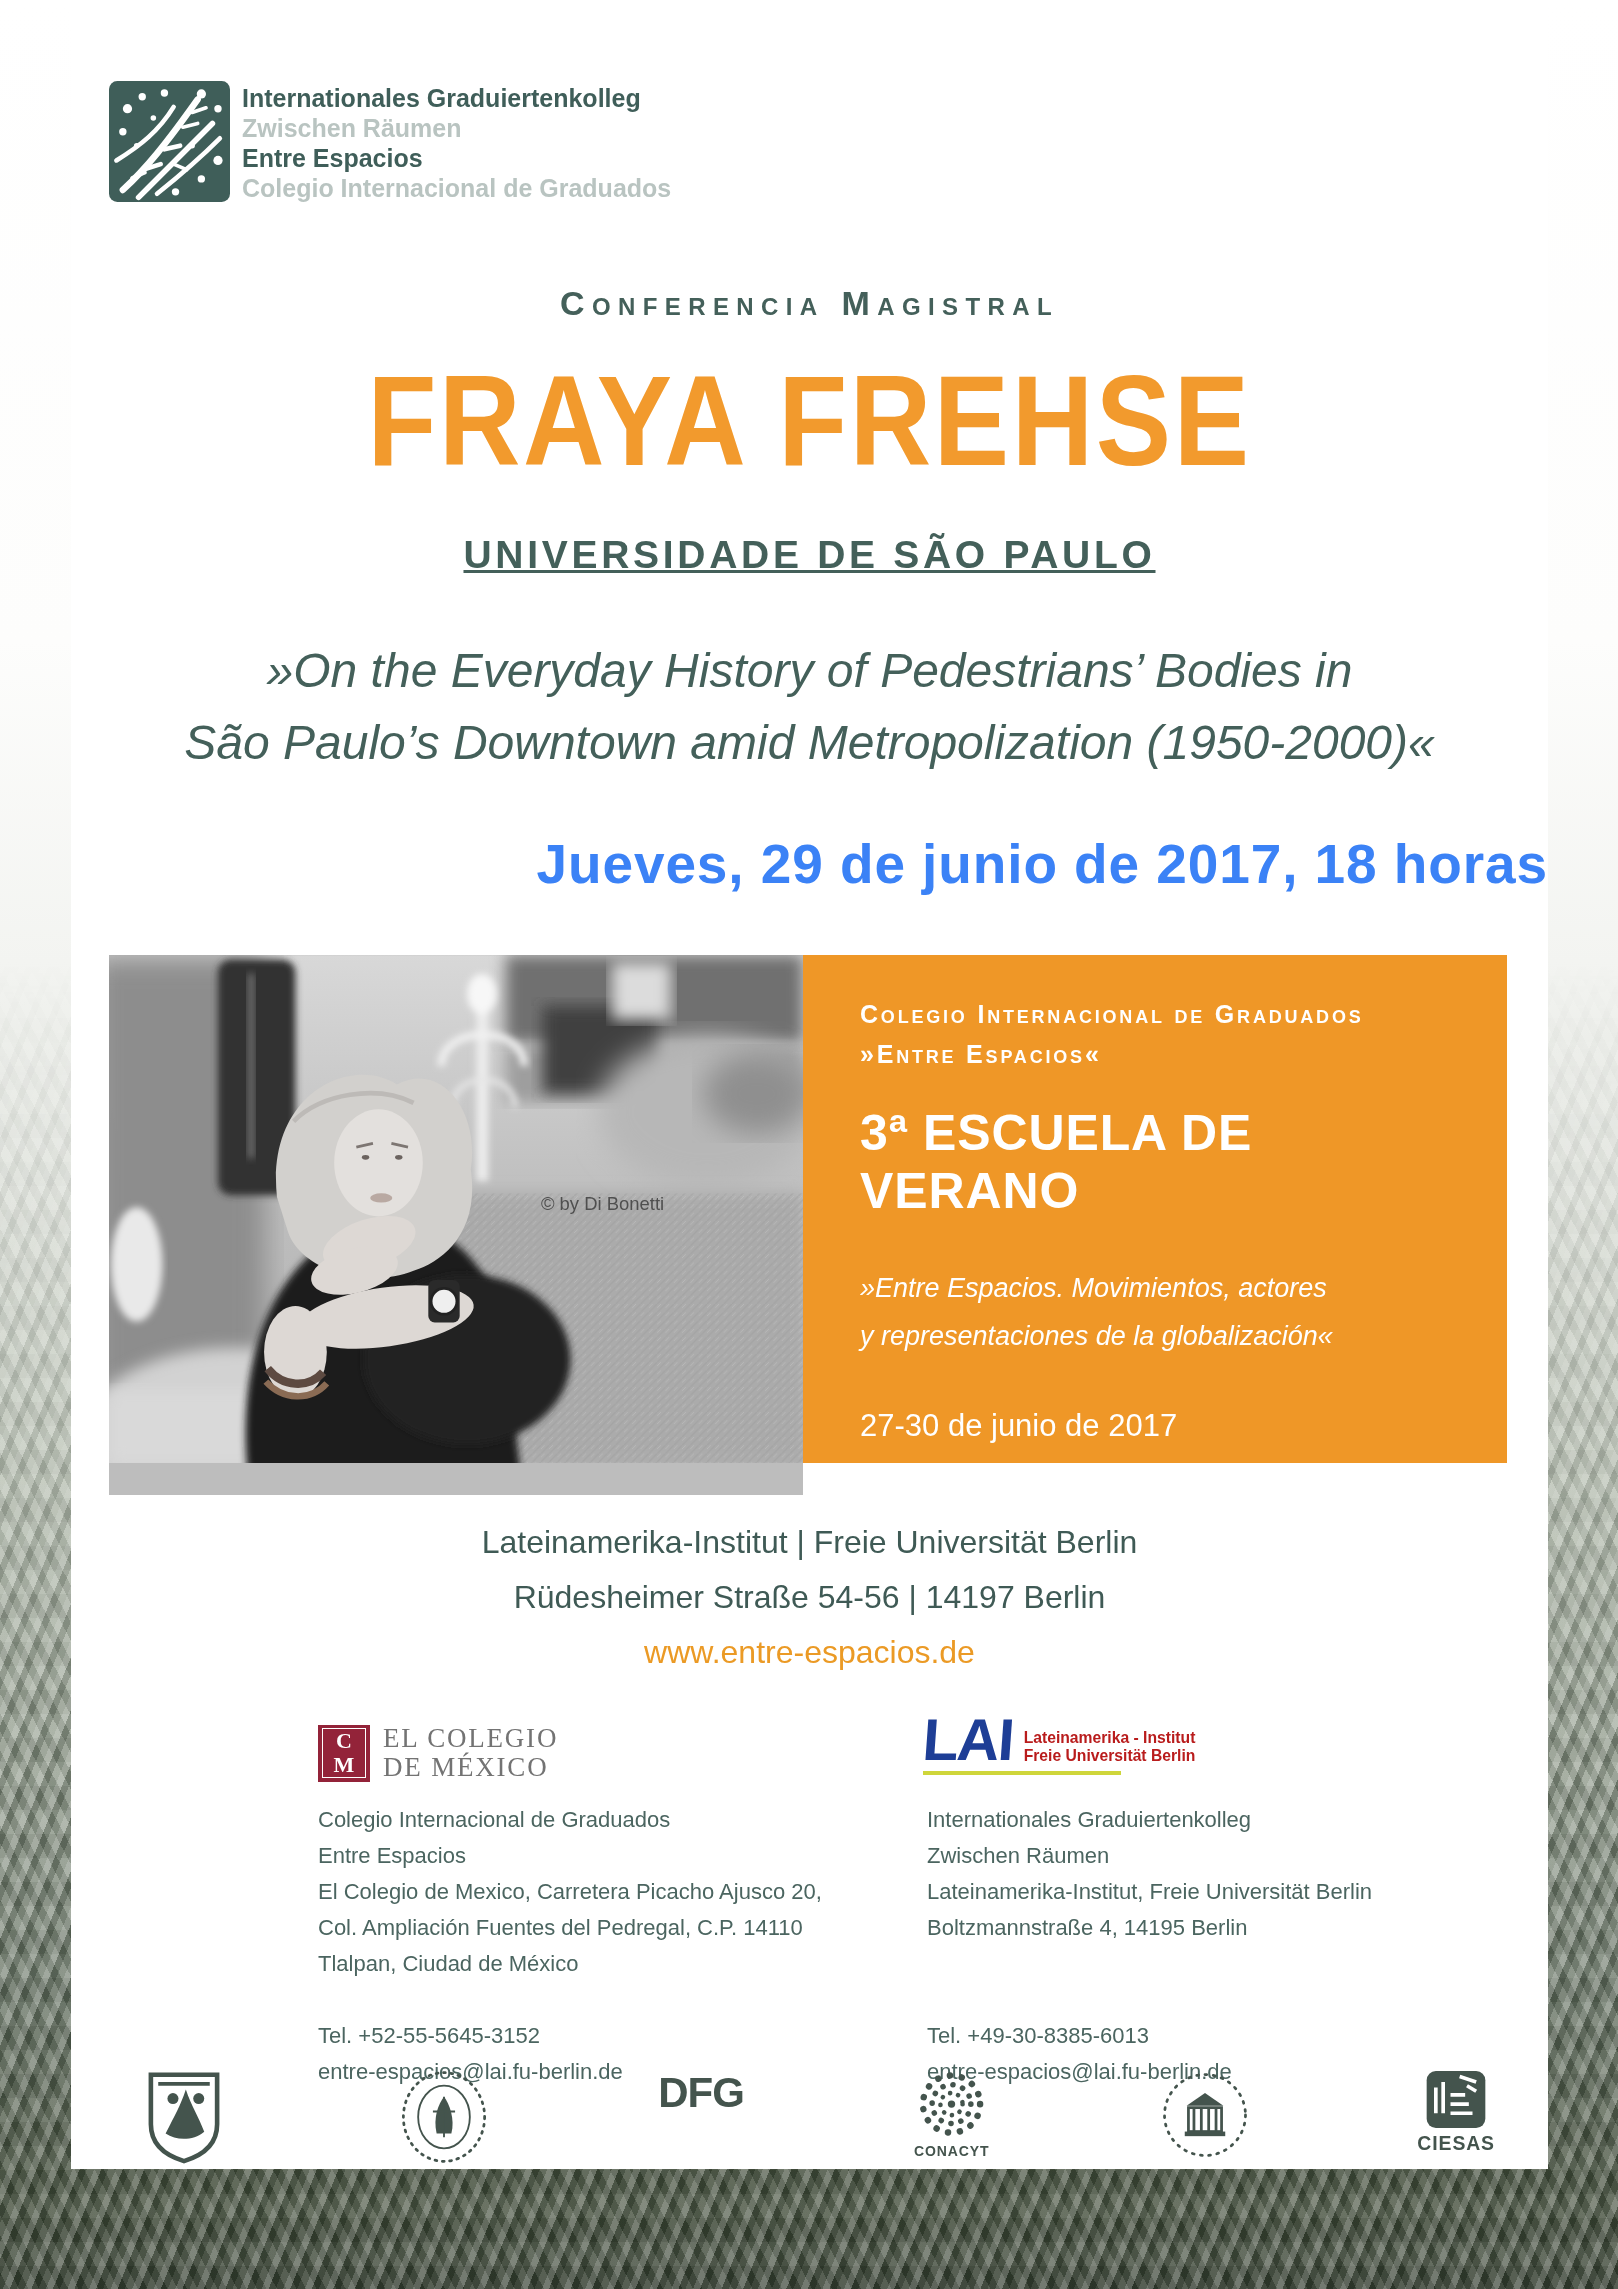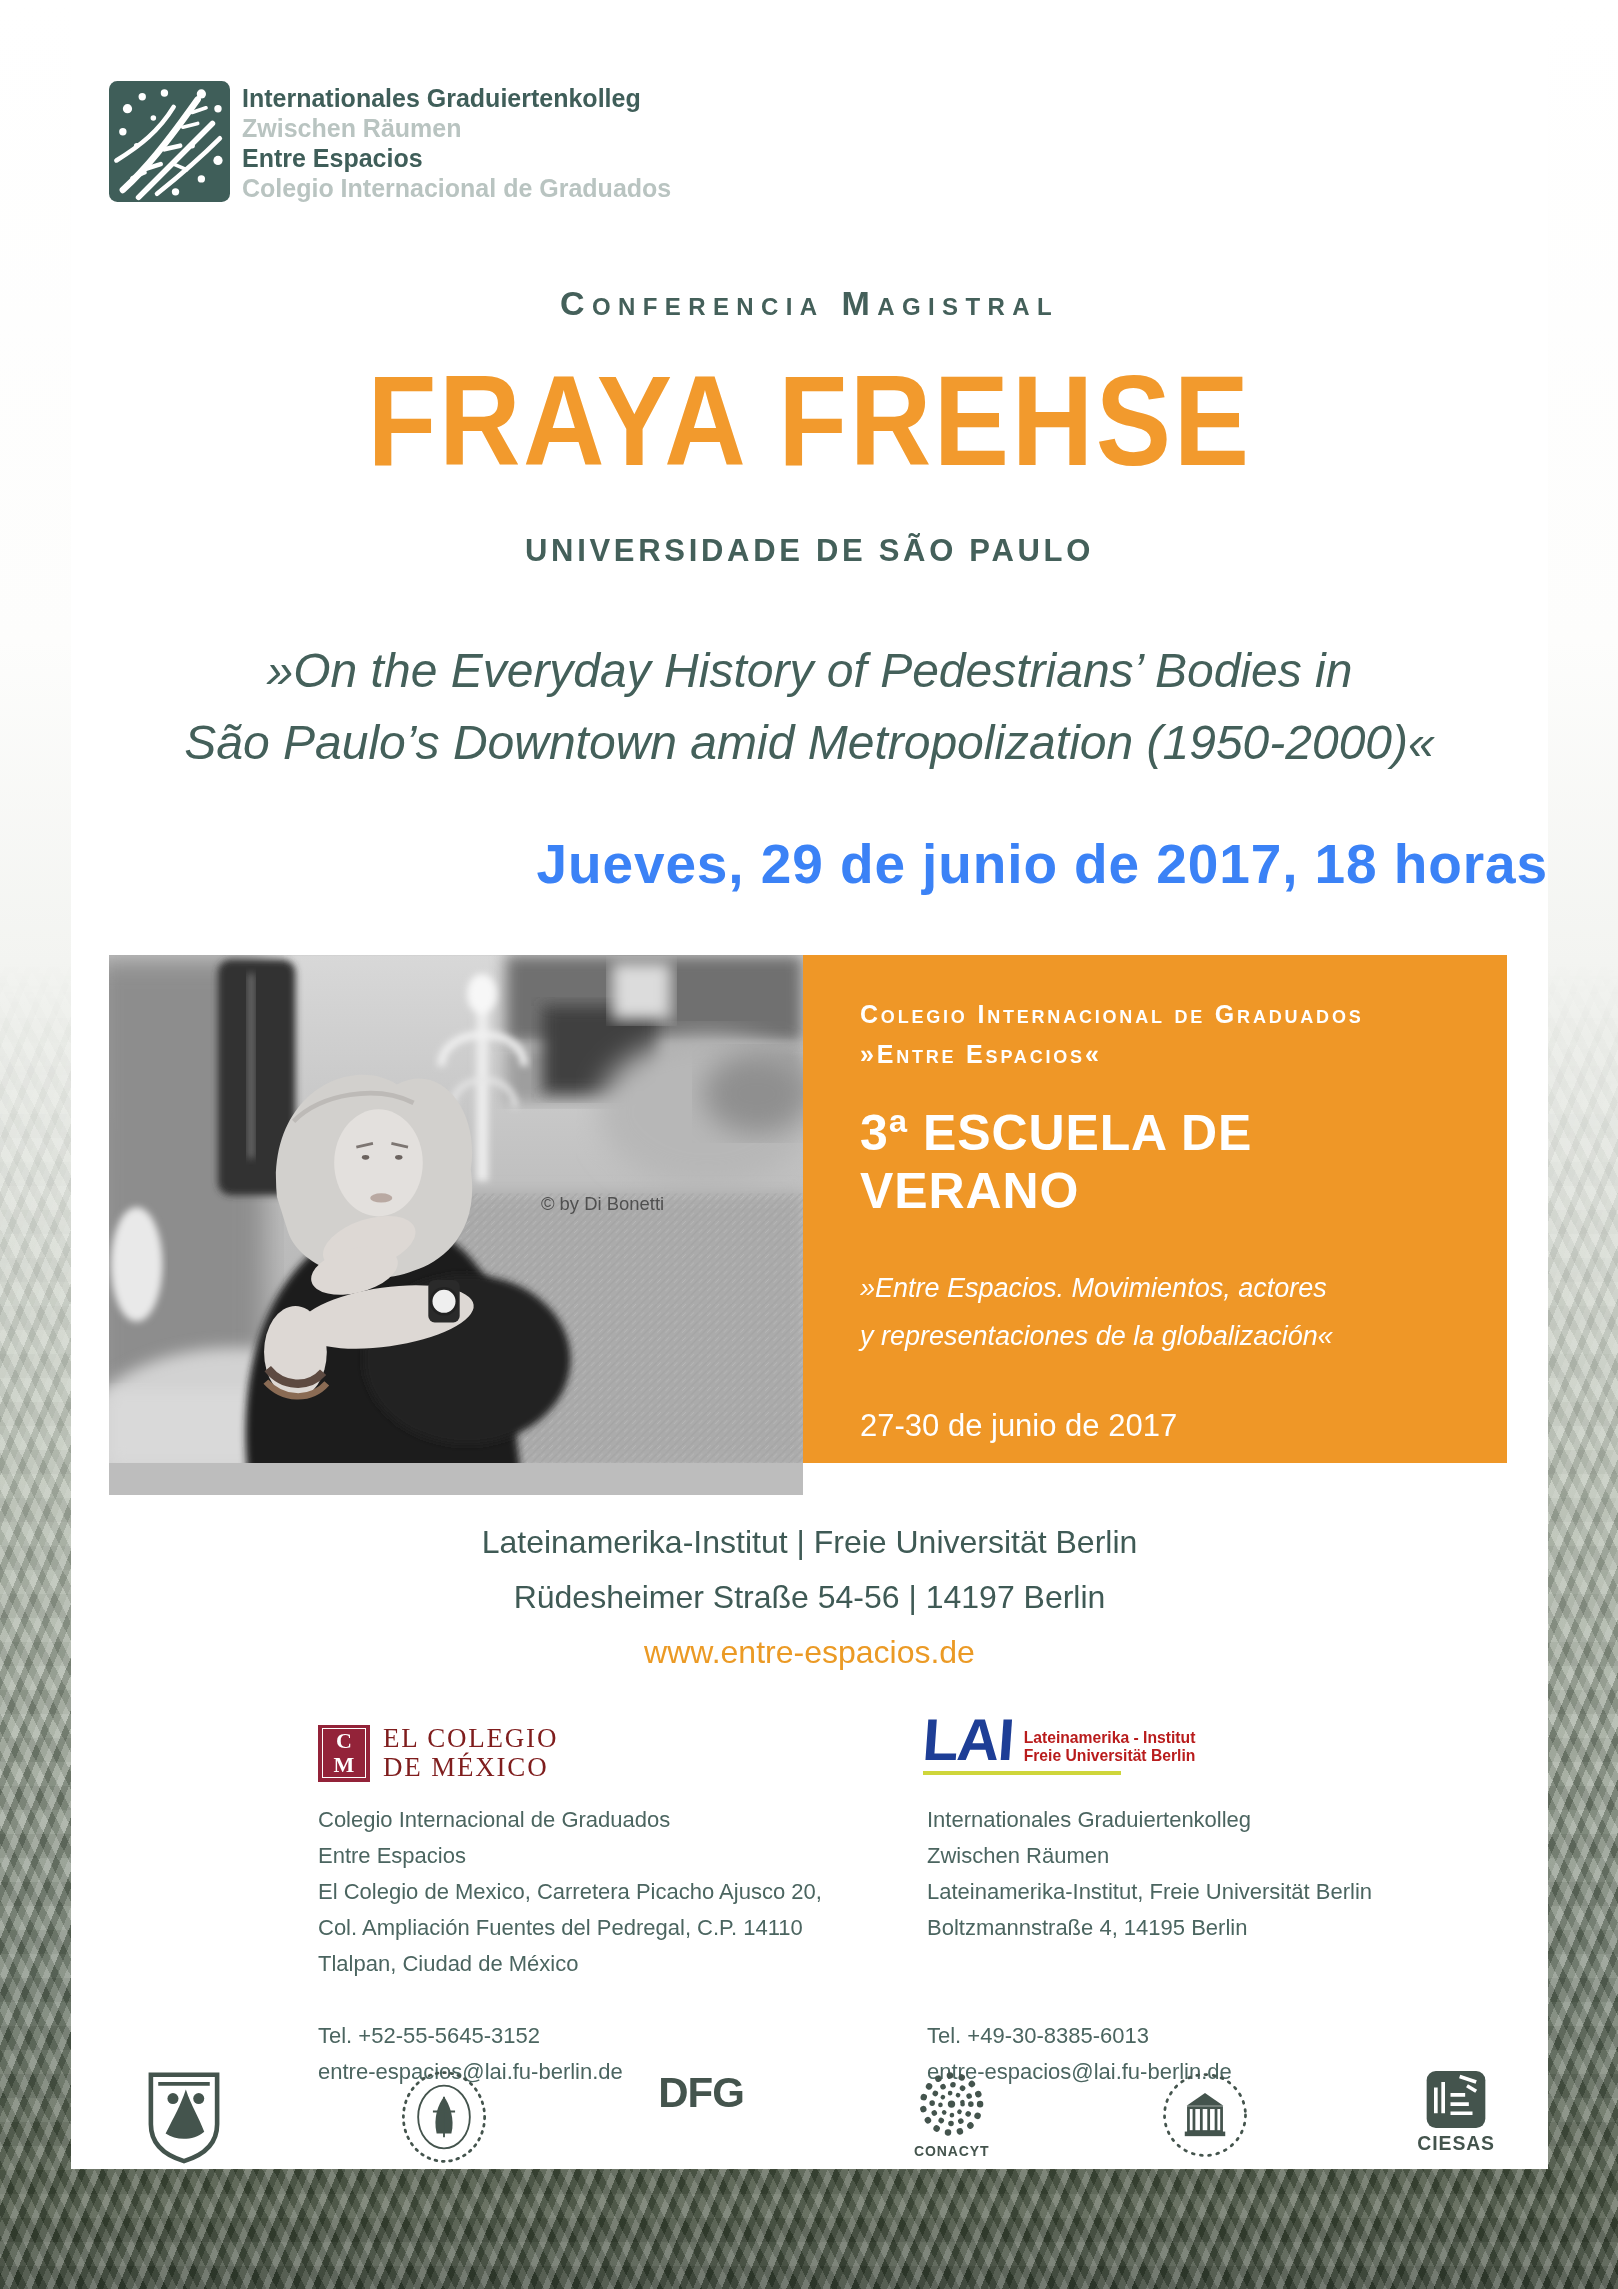--- a/index.html
+++ b/index.html
@@ -23,21 +23,21 @@
   .logo-lines{position:absolute;left:171px;top:83px;line-height:30px;font-weight:bold;font-size:25px;}
   .logo-lines .dark{color:#3f5e59;}
   .logo-lines .light{color:#b9c4c1;}
   
   .kicker{position:absolute;left:0;top:284px;width:100%;text-align:center;
           font-variant:small-caps;font-weight:bold;font-size:34px;letter-spacing:7.4px;color:#44605a;}
   .speaker{position:absolute;left:0;top:351px;width:100%;margin:0;text-align:center;
            font-size:120px;font-weight:bold;letter-spacing:2.8px;color:#f29a2d;
            transform:scale(.94,1.06);transform-origin:50% 50%;}
   .affiliation{position:absolute;left:0;top:533px;width:100%;text-align:center;
-           font-size:31px;font-weight:bold;letter-spacing:3.7px;color:#44605a;}
+           font-size:39px;font-weight:bold;letter-spacing:3.7px;color:#44605a;text-decoration:underline;}
   .talk-title{position:absolute;left:0;top:635px;width:100%;text-align:center;
            font-style:italic;font-size:48px;line-height:72px;color:#44605a;}
   .datetime{position:absolute;left:0;top:832px;width:100%;text-align:right;
            font-weight:bold;font-size:55px;letter-spacing:0.9px;color:#3b82f6;}
   
   .band{position:absolute;left:38px;top:955px;width:1398px;height:508px;display:flex;}
   .photo{position:relative;width:694px;height:540px;background:#bdbdbd;overflow:hidden;}
   .orange-box{position:relative;width:704px;height:508px;background:#ef9727;color:#ffffff;
               box-sizing:border-box;padding:39px 37px 0 57px;}
   .ob-kicker{font-variant:small-caps;font-weight:bold;font-size:25px;letter-spacing:2.8px;line-height:40px;}
@@ -48,21 +48,21 @@
   .venue{position:absolute;left:0;top:1515px;width:100%;text-align:center;
          font-size:32px;line-height:55px;color:#3f5a55;}
   .venue .link{color:#eb9a25;}
   
   .colmex{position:absolute;left:247px;top:1724px;display:flex;align-items:center;gap:13px;}
   .colmex-sq{width:52px;height:57px;background:#932339;position:relative;}
   .colmex-sq::after{content:"";position:absolute;inset:3.7px;border:1.8px solid #fff;}
   .colmex-sq span{position:absolute;width:100%;text-align:center;color:#fff;
         font-family:"Liberation Serif",serif;font-weight:bold;font-size:22px;z-index:2;}
   .colmex-sq .ci-top{top:3.7px;} .colmex-sq .ci-bot{bottom:3.7px;}
-  .colmex-name{font-family:"Liberation Serif",serif;color:#7f1d1d;font-size:27px;
+  .colmex-name{font-family:"Liberation Serif",serif;color:#737373;font-size:27px;
         letter-spacing:1.8px;line-height:29px;}
   .lai{position:absolute;left:852px;top:1713px;}
   .lai-row{display:flex;align-items:flex-end;gap:11px;}
   .lai-acronym{color:#1e3e96;font-weight:bold;font-size:59px;line-height:54px;letter-spacing:-1.8px;
         transform:skewX(-4deg);}
   .lai-small{color:#b91c1c;font-weight:bold;font-size:15.7px;line-height:17.5px;padding-bottom:2.8px;}
   .lai-bar{width:198px;height:4.6px;background:#cfd63a;margin-top:3.7px;}
   
   .contact-col{position:absolute;top:1802px;font-size:22px;line-height:36px;color:#4b6560;}
   .contact-col.left{left:247px;}

